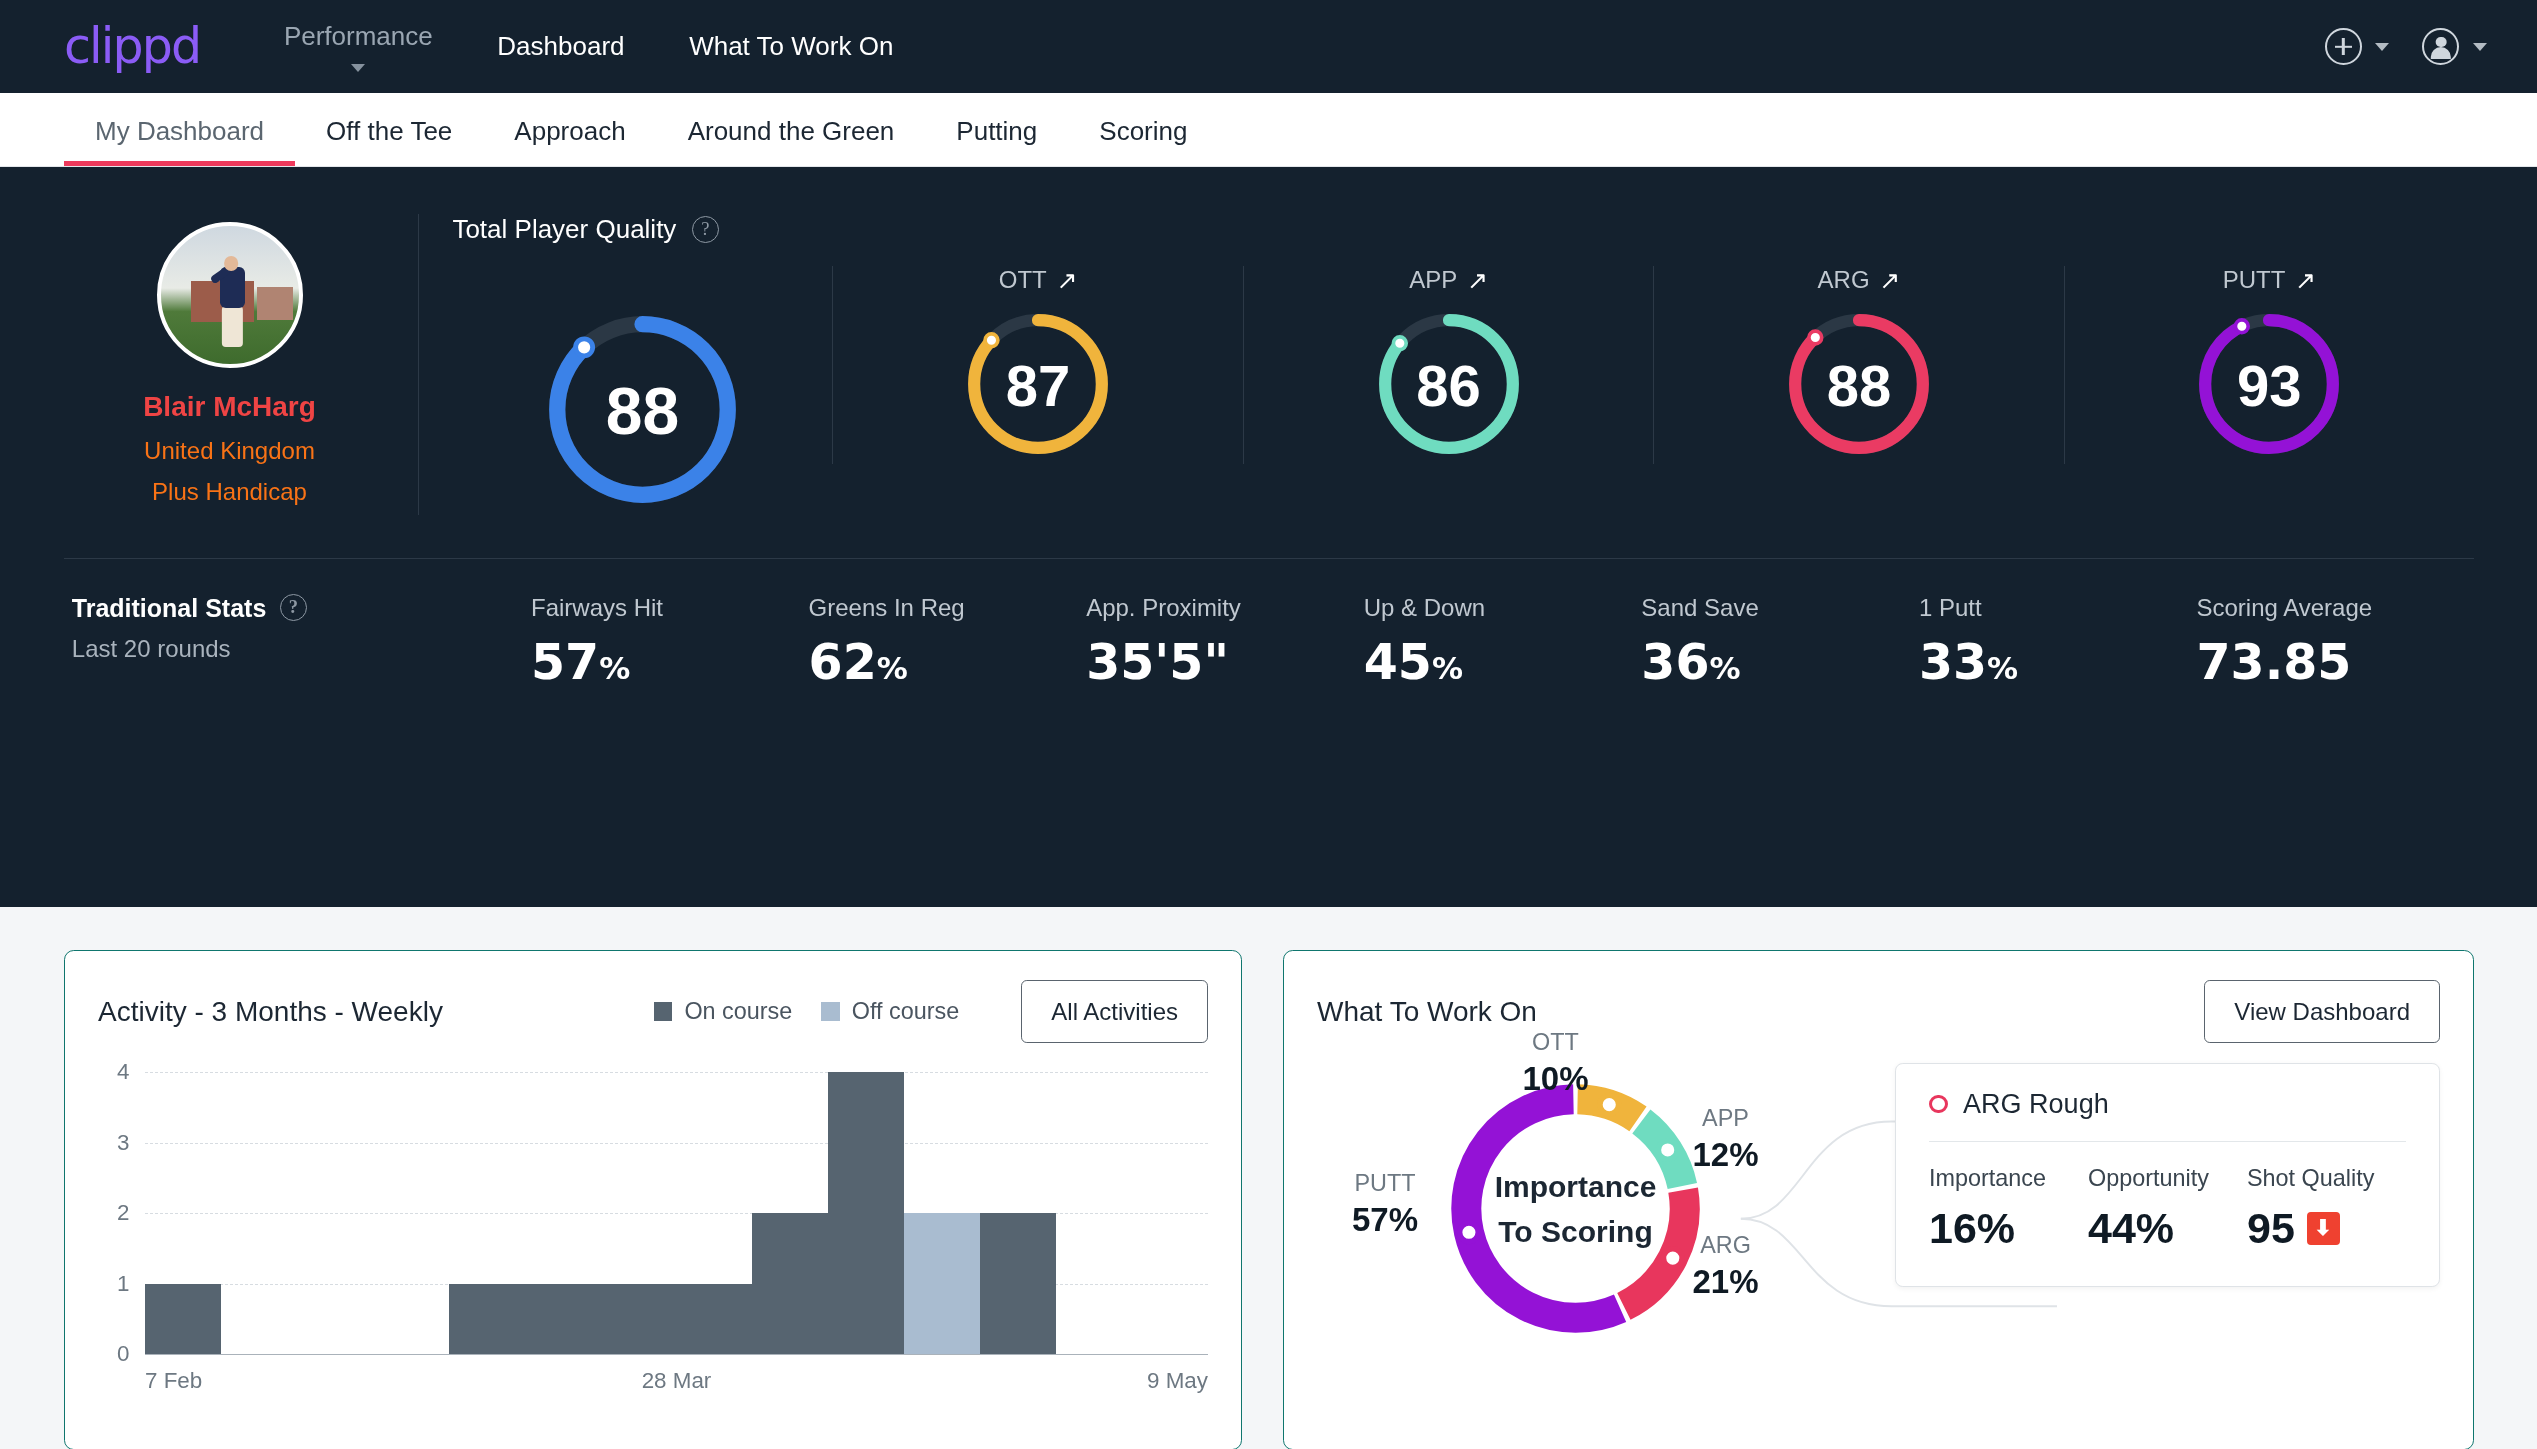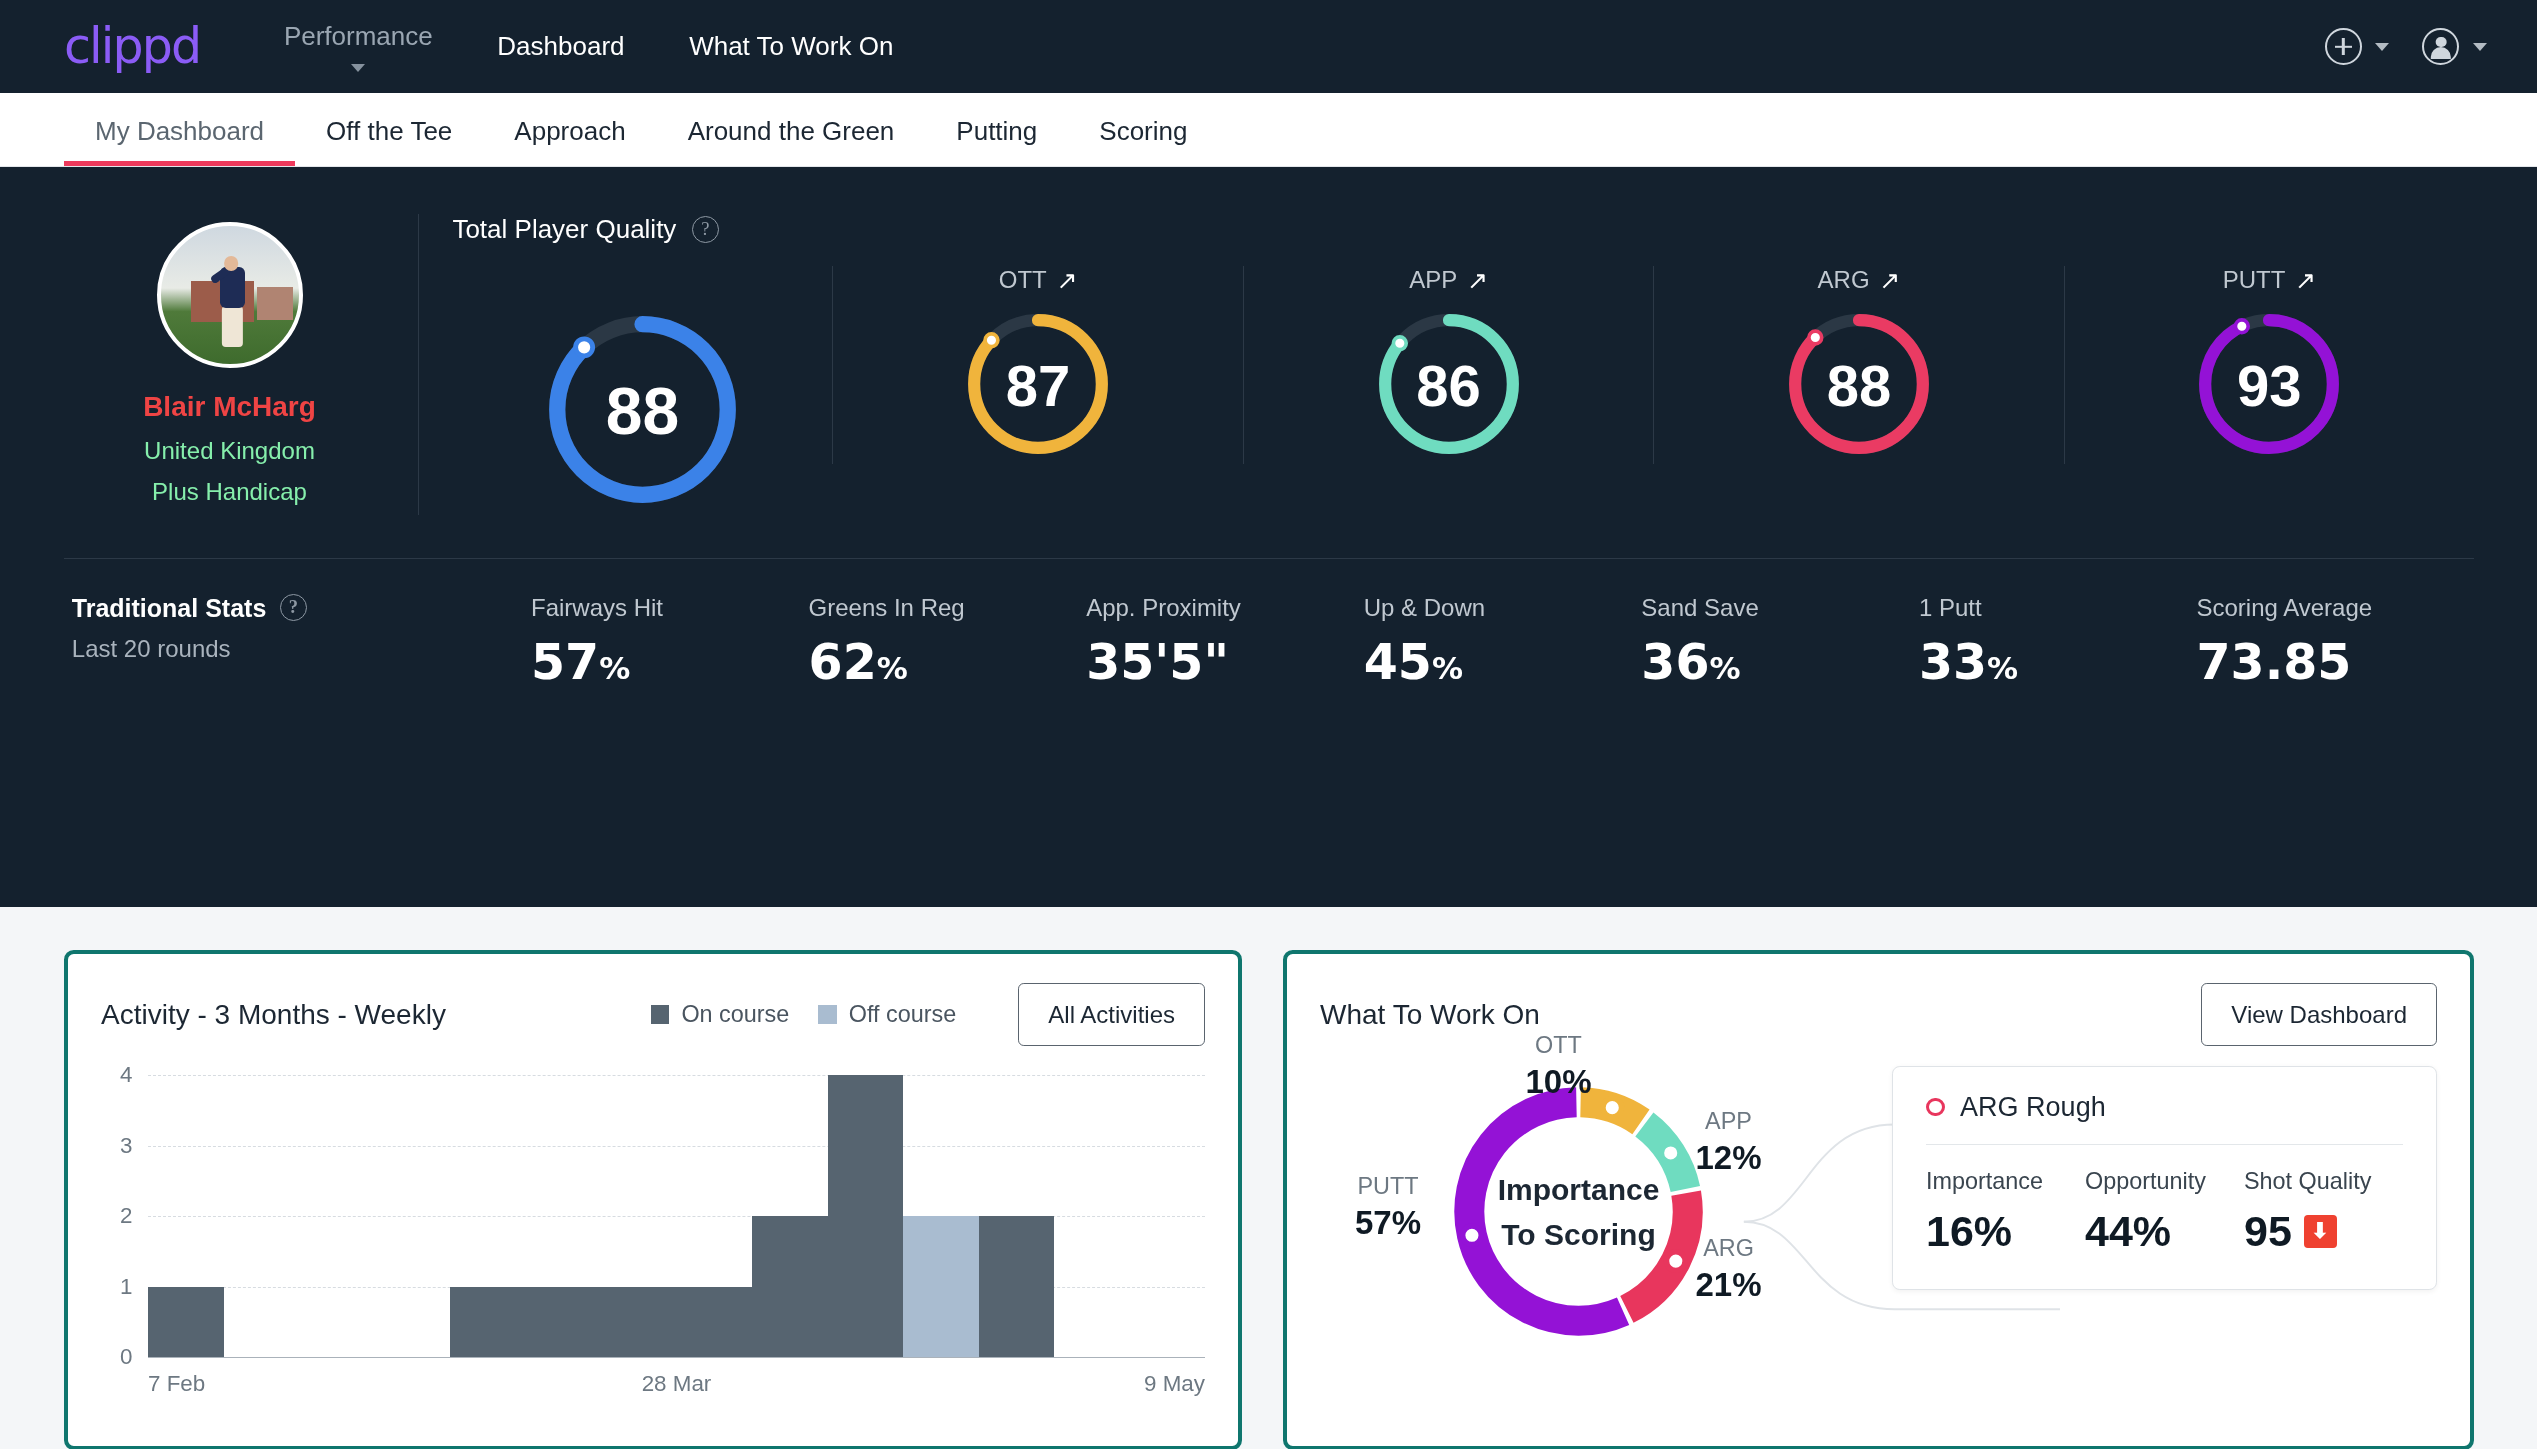--- a/index.html
+++ b/index.html
@@ -133,21 +133,21 @@
     width: 21.4px; height: 41px; background: #efe6d6; border-radius: 3.9px;
   }
   .av-arm {
     position: absolute; left: 36%; top: 33%;
     width: 21.4px; height: 7.8px; background: #1e2c55;
     transform: rotate(-35deg); border-radius: 3.9px;
   }
   .player-name {
     margin-top: 23.4px; font-size: 28px; font-weight: bold; color: #ef4444;
   }
-  .player-meta { margin-top: 13.6px; font-size: 24px; color: #86efac; }
+  .player-meta { margin-top: 13.6px; font-size: 24px; color: #f97316; }
 
   .quality-col { flex: 1; padding-left: 33px; border-left: 1px solid #2c3947; margin-left: 23.4px; }
   .tpq-head {
     display: flex; align-items: center; gap: 15.6px;
     font-size: 26px; color: #ffffff;
     margin-bottom: 21.4px;
   }
   .help-icon {
     width: 27px; height: 27px; border-radius: 50%;
     border: 1.9px solid #8d98a3; color: #8d98a3;
@@ -201,21 +201,21 @@
 
   
   .lower {
     background: #f4f6f8;
     height: calc(1450px - 93px - 74px - 740px);
     display: flex; gap: 41px;
     padding: 43px 64px 0 64px;
   }
   .card {
     background: #ffffff;
-    border: 4px solid #0f766e;
+    border: 1px solid #0f766e;
     border-radius: 9.7px;
     padding: 29px 33px;
   }
   .card.activity { width: 1178px; }
   .card.wtwo { flex: 1; }
   .card-head { display: flex; align-items: center; }
   .card-title { font-size: 28px; color: #1c2733; }
   .legend { display: flex; align-items: center; gap: 29px; margin-left: auto; }
   .legend-item { display: flex; align-items: center; gap: 12px; font-size: 23.4px; color: #4a5560; }
   .swatch { width: 18.5px; height: 18.5px; }

